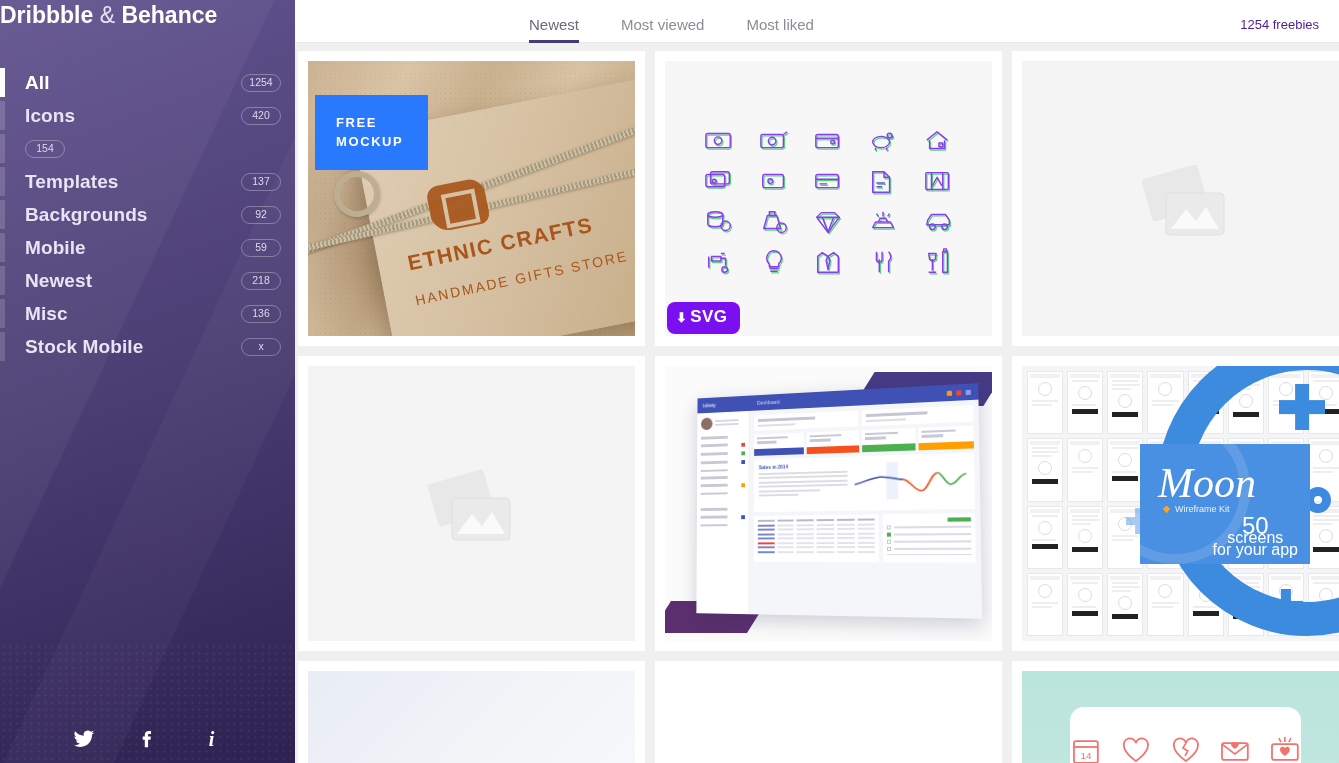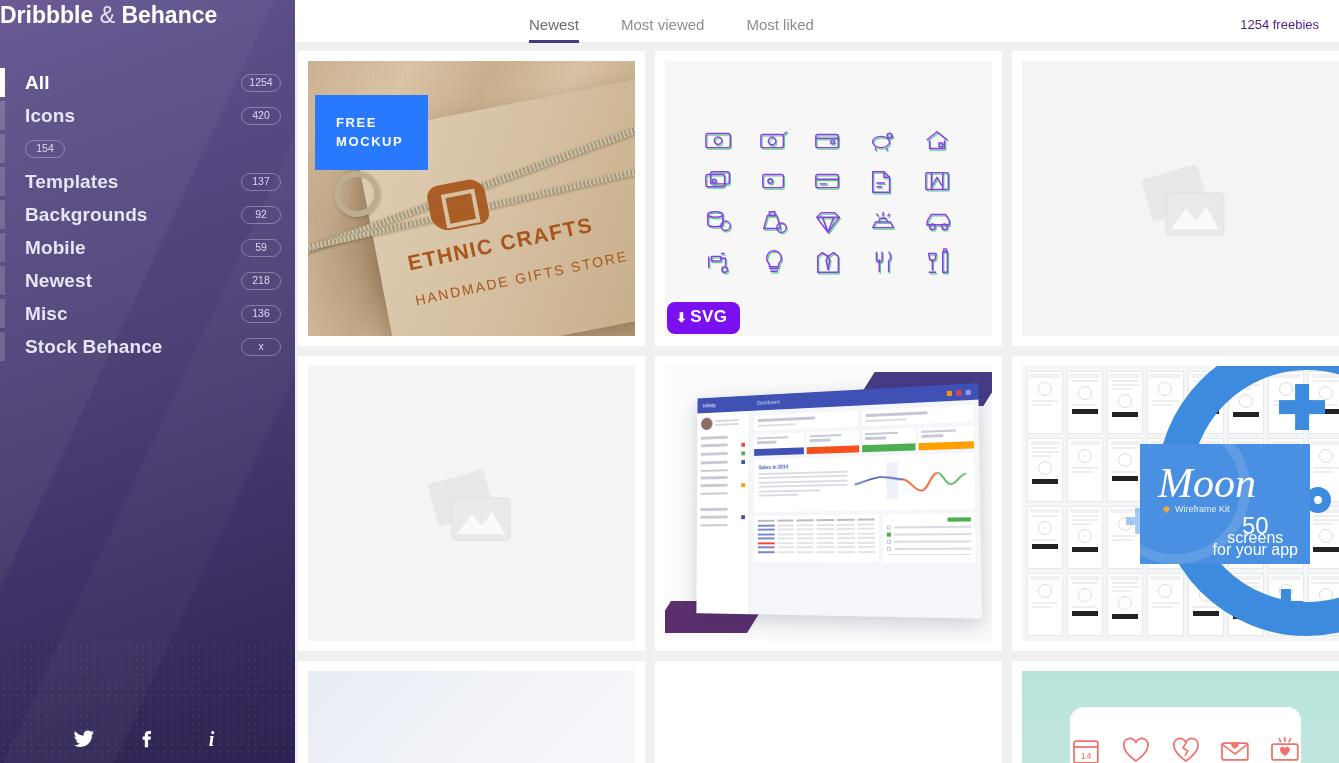--- a/index.html
+++ b/index.html
@@ -362,21 +362,21 @@
           <span class="nav-label">Newest</span>
           <span class="nav-count">218</span>
         </div>
         <div class="nav-item">
           <span class="accent"></span>
           <span class="nav-label">Misc</span>
           <span class="nav-count">136</span>
         </div>
         <div class="nav-item">
           <span class="accent"></span>
-          <span class="nav-label">Stock Behance</span>
+          <span class="nav-label">Stock Mobile</span>
           <span class="nav-count">x</span>
         </div>
       </nav>
 
     <div class="social">
       <div class="s-ico">
         <svg viewBox="0 0 24 24">
             <path d="M23 4.9a9 9 0 0 1-2.6.7 4.5 4.5 0 0 0 2-2.5 9.2 9.2 0 0 1-2.9 1.1 4.6 4.6 0 0 0-7.8 4.2A13 13 0 0 1 2.3 3.6a4.6 4.6 0 0 0 1.4 6.1 4.5 4.5 0 0 1-2-.6 4.6 4.6 0 0 0 3.6 4.5 4.6 4.6 0 0 1-2 .1 4.6 4.6 0 0 0 4.3 3.2A9.2 9.2 0 0 1 1 18.6a13 13 0 0 0 7 2c8.4 0 13-7 12.7-13.2A9 9 0 0 0 23 4.9z"></path>
           </svg>
       </div>

